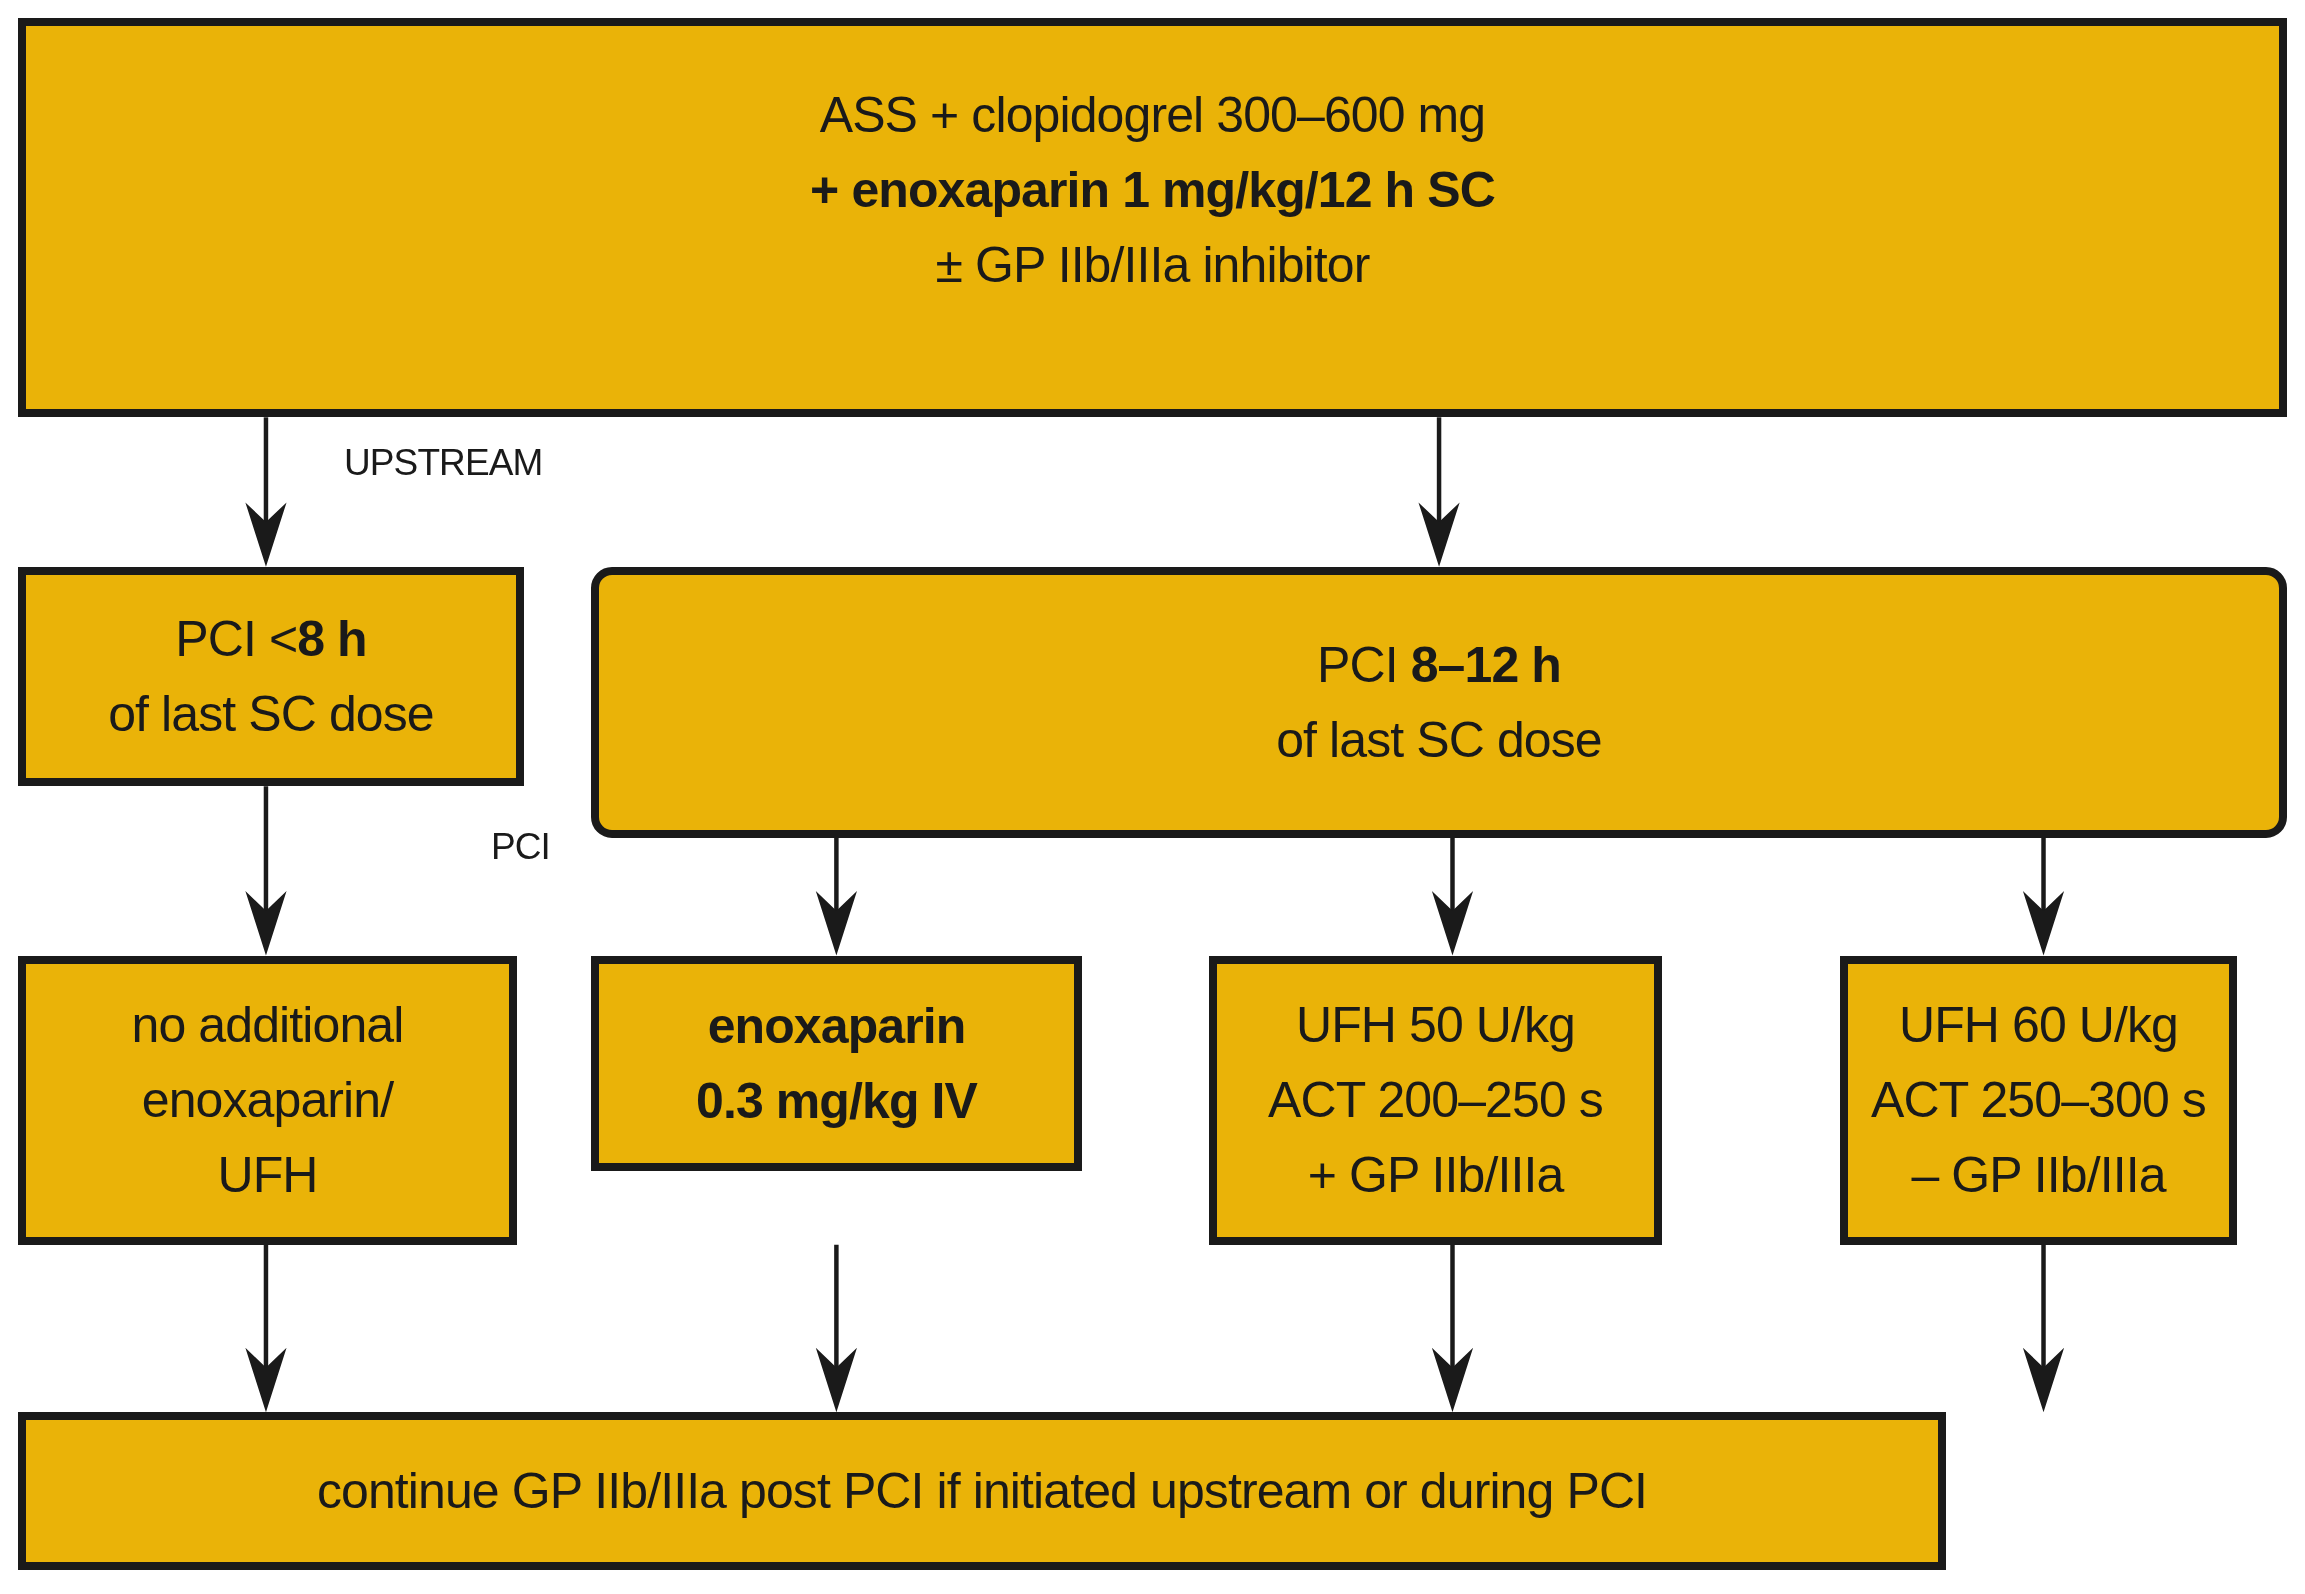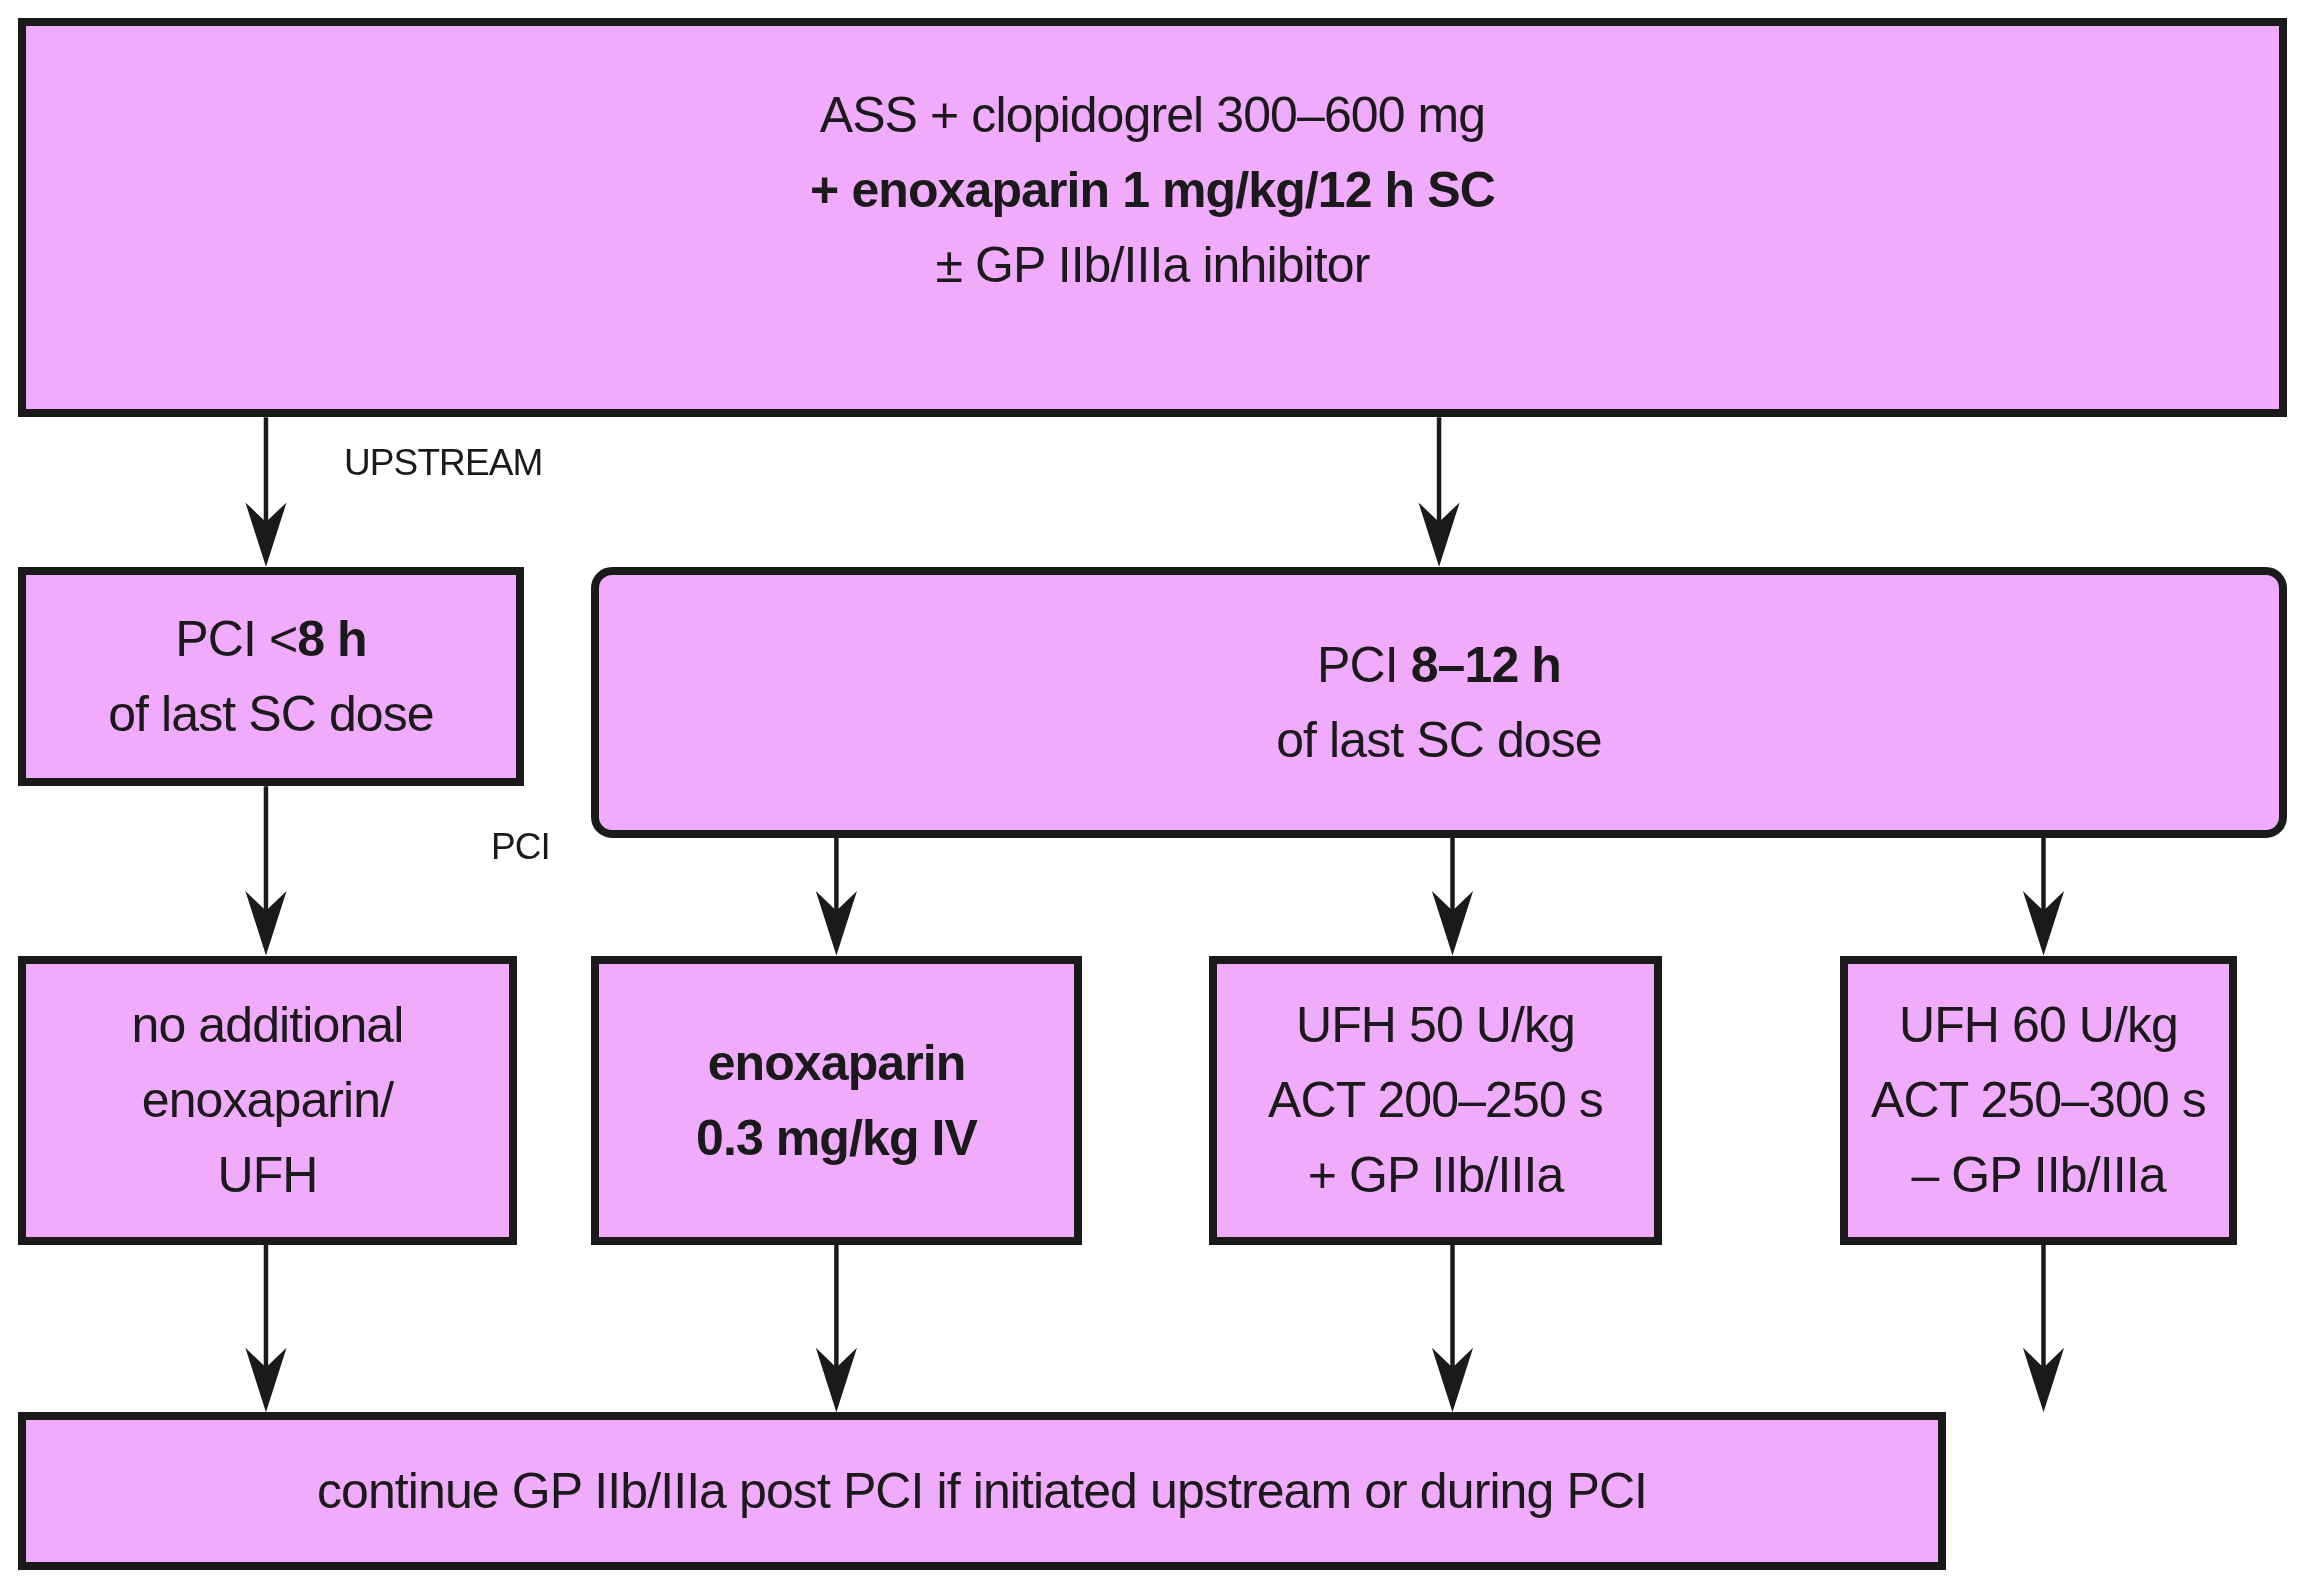--- a/index.html
+++ b/index.html
@@ -20,37 +20,37 @@
     position: absolute;
     left: 0;
     top: 0;
     width: 2305px;
     height: 1594px;
     pointer-events: none;
   }
   .box {
     position: absolute;
     box-sizing: border-box;
-    background: #f0abfc;
+    background: #eab308;
     border: 8px solid #1a1a1a;
     display: flex;
     flex-direction: column;
     justify-content: center;
     align-items: center;
     text-align: center;
     font-size: 50px;
     line-height: 1.5;
     letter-spacing: -0.9px;
   }
   .box .b { font-weight: 700; }
   .box-top      { left: 18px;   top: 18px;   width: 2269px; height: 399px; padding-bottom: 54px; }
   .box-early    { left: 18px;   top: 567px;  width: 506px;  height: 219px; }
   .box-late     { left: 591px;  top: 567px;  width: 1696px; height: 271px; border-radius: 21px; }
   .box-noadd    { left: 18px;   top: 956px; width: 499px;  height: 289px; }
-  .box-enox-iv  { left: 591px;  top: 956px; width: 491px;  height: 289px; }
+  .box-enox-iv  { left: 591px;  top: 956px; width: 491px;  height: 215px; }
   .box-ufh50    { left: 1209px; top: 956px; width: 453px;  height: 289px; }
   .box-ufh60    { left: 1840px; top: 956px; width: 397px;  height: 289px; }
   .box-continue { left: 18px;   top: 1412px; width: 1928px; height: 158px; }
   .flow-label {
     position: absolute;
     font-size: 37px;
     letter-spacing: -0.9px;
     white-space: nowrap;
   }
   .label-upstream { left: 344px; top: 442px; }

